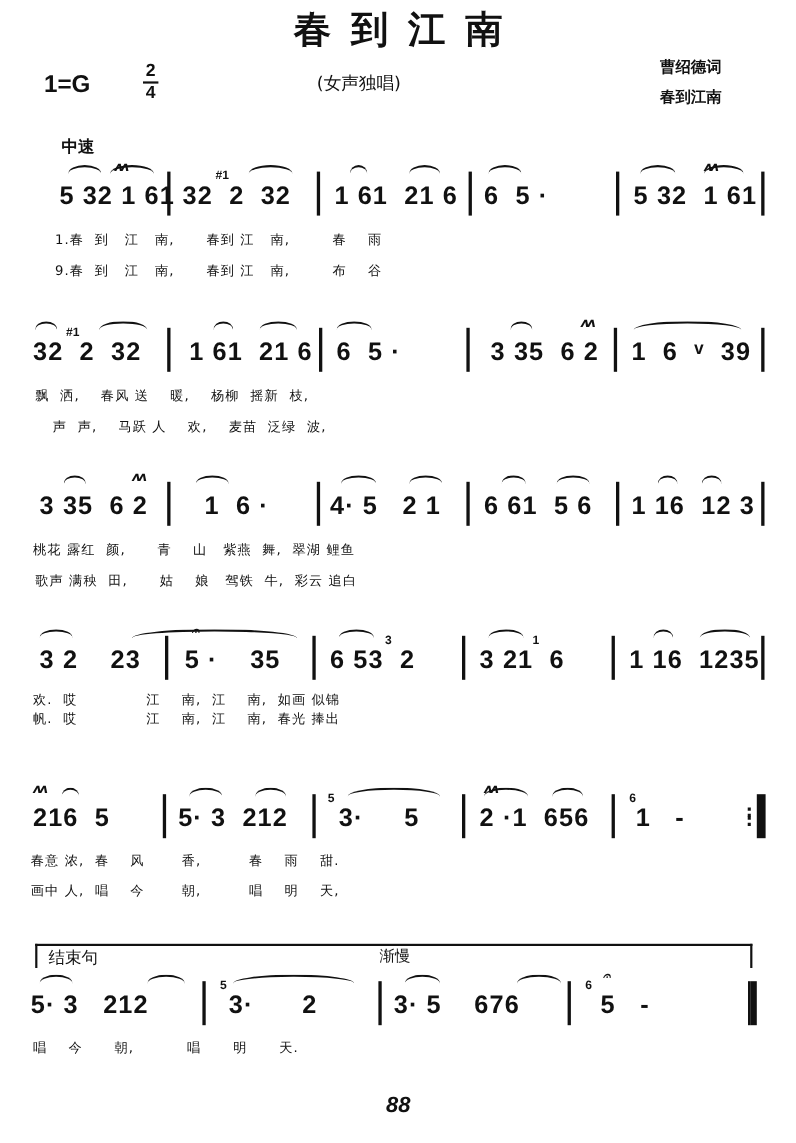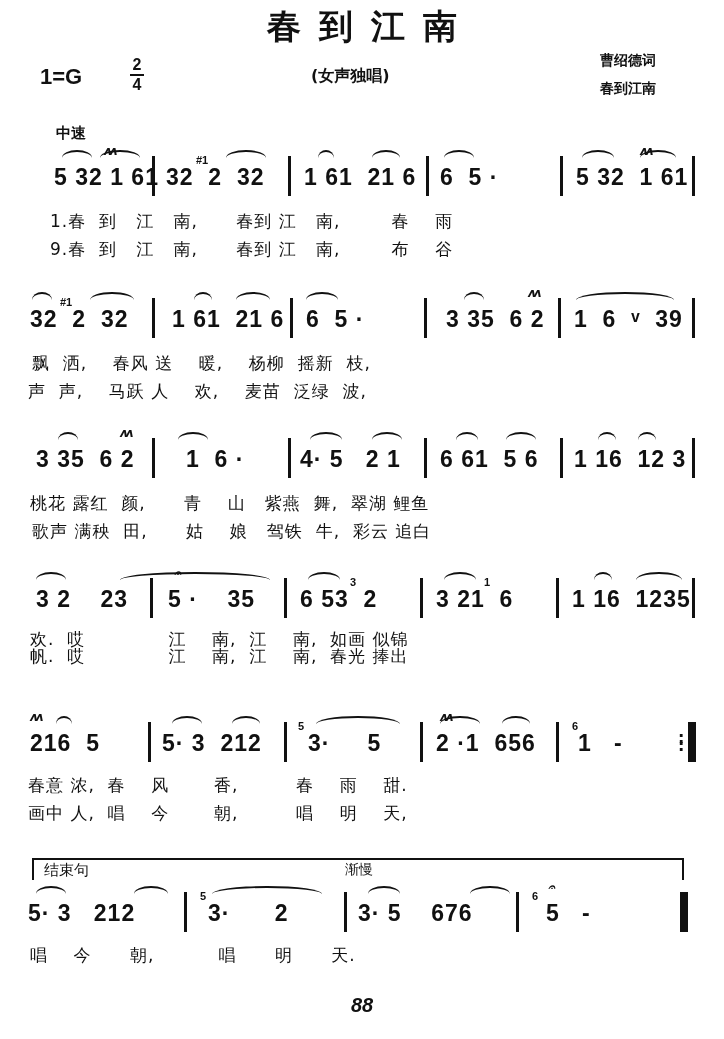--- a/index.html
+++ b/index.html
@@ -5,29 +5,29 @@
   html, body { margin:0; padding:0; background:#ffffff; }
   body { width:724px; height:1039px; position:relative; overflow:hidden;
          font-family:"DejaVu Sans", sans-serif; color:#111; }
   .abs { position:absolute; }
   .title { left:0; width:724px; top:4px; text-align:center; font-family:"DejaVu Serif", serif;
            font-size:34px; font-weight:bold; letter-spacing:18px; text-indent:18px; }
   .key { left:40px; top:64px; font-family:"Liberation Sans", sans-serif; font-weight:bold; font-size:22px; }
   .timesig { left:130px; top:56px; font-family:"Liberation Sans", sans-serif; font-weight:bold; font-size:16px;
              display:flex; flex-direction:column; align-items:center; line-height:18px; }
   .timesig .bar { width:14px; border-top:2px solid #111; }
-  .subtitle { left:311px; top:66px; font-size:16px; font-weight:bold; }
+  .subtitle { left:288px; top:66px; font-size:16px; font-weight:normal; }
   .credit { left:600px; font-size:14px; font-weight:bold; }
   .tempo { left:56px; top:124px; font-size:15px; font-weight:bold; }
   .system { left:0; width:724px; }
   .notes { position:absolute; top:14px; font-family:"Liberation Sans", sans-serif; font-weight:bold;
            font-size:23px; white-space:pre; letter-spacing:1px; }
   .barline { position:absolute; top:6px; width:3px; height:40px; background:#111; }
   .endbar { position:absolute; top:6px; width:8px; height:40px; border-left:2px solid #111; border-right:6px solid #111; box-sizing:border-box; }
-  .lyric { position:absolute; font-size:17px; white-space:pre; letter-spacing:1px; }
+  .lyric { position:absolute; font-size:12px; white-space:pre; letter-spacing:1px; }
   .slur { position:absolute; top:0px; height:14px; border-top:2px solid #111; border-radius:50% 50% 0 0; }
   .trill { position:absolute; top:-6px; font-size:12px; font-weight:bold; font-style:italic; letter-spacing:-2px; }
   .grace { position:absolute; top:4px; font-size:11px; font-weight:bold; font-family:"Liberation Sans", sans-serif; }
   .page-num { left:0; width:724px; text-align:center; top:994px; font-family:"Liberation Sans", sans-serif;
               font-size:20px; font-weight:bold; font-style:italic; }
   .coda-box { left:32px; top:858px; width:648px; height:20px; border-top:2px solid #111;
               border-left:2px solid #111; border-right:2px solid #111; }
   .coda-label { left:44px; top:861px; font-size:15px; }
   .rit-label { left:345px; top:861px; font-size:14px; }
 </style>
@@ -86,21 +86,21 @@
   <div class="notes" style="left:306px">6  5 ·</div>
   <div class="barline" style="left:424px"></div>
   <div class="slur" style="left:464px;width:20px"></div>
     <span class="trill" style="left:528px">ʌʌ</span>
   <div class="notes" style="left:446px">3 35  6 2</div>
   <div class="barline" style="left:558px"></div>
   <div class="slur" style="left:576px;width:98px"></div>
   <div class="notes" style="left:574px">1  6  ᵛ  39</div>
   <div class="barline" style="left:692px"></div>
   <div class="lyric" style="left:32px;top:60px">飘  洒,    春风 送    暖,    杨柳  摇新  枝,</div>
-  <div class="lyric" style="left:28px;top:88px">声  声,    马跃 人    欢,    麦苗  泛绿  波,</div>
+  <div class="lyric" style="left:48px;top:88px">声  声,    马跃 人    欢,    麦苗  泛绿  波,</div>
 </div>
 
 <div class="abs system" style="top:432px">
   <div class="slur" style="left:58px;width:20px"></div>
     <span class="trill" style="left:120px">ʌʌ</span>
   <div class="notes" style="left:36px">3 35  6 2</div>
   <div class="barline" style="left:152px"></div>
   <div class="slur" style="left:178px;width:30px"></div>
   <div class="notes" style="left:186px">1  6 ·</div>
   <div class="barline" style="left:288px"></div>

